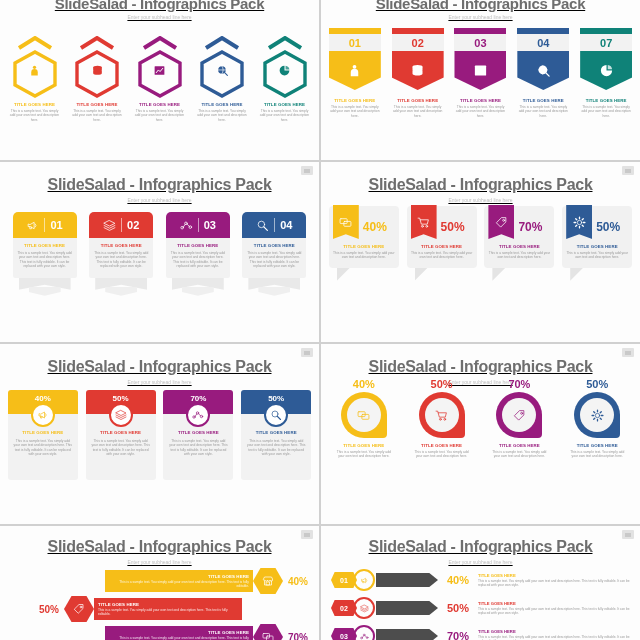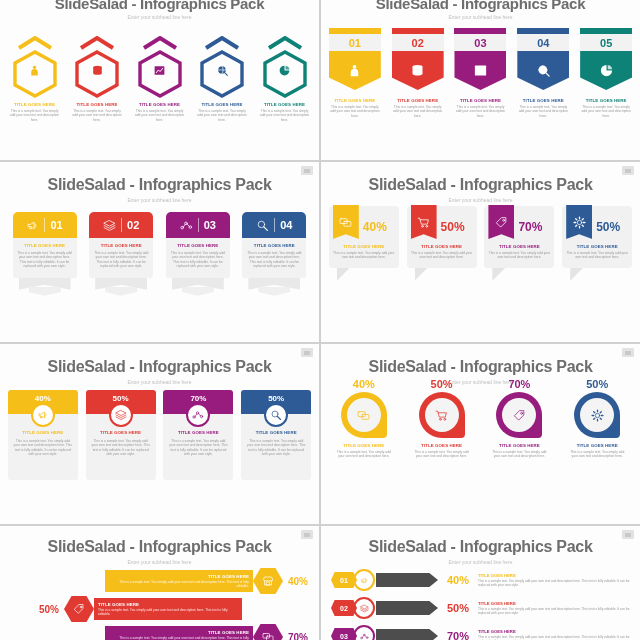--- a/index.html
+++ b/index.html
@@ -13,20 +13,21 @@
     display:grid;
     grid-template-columns:1fr 1fr;
     grid-template-rows:160px 180px 180px 120px;
     gap:2px;
     background:#d0d0d0;
   }
   .slide {
     background:#fdfdfd;
     position:relative;
     overflow:hidden;
+    text-decoration:underline;
   }
 
   
   .s-title {
     text-align:center;
     color:#6e6e6e;
     font-weight:bold;
     letter-spacing:-0.3px;
     white-space:nowrap;
   }
@@ -333,21 +334,21 @@
                 <path d="M16 16l5 5" stroke="#ffffff" stroke-width="2"></path>
               </svg>
       </div>
           </div>
           <div class="ttl" style="color:#2E5B96">TITLE GOES HERE</div>
           <div class="desc">This is a sample text. You simply add your own text and description here.</div>
         </div>
         <div class="pincol">
           <div class="pin">
       <div class="cap" style="background:#0F8278"></div>
-      <div class="num" style="color:#0F8278">05</div>
+      <div class="num" style="color:#0F8278">07</div>
       <div class="body" style="background:#0F8278">
         <svg viewBox="0 0 24 24" width="15" height="15" fill="#ffffff" stroke="#ffffff" stroke-width="0" stroke-linejoin="round" stroke-linecap="round">
                 <path d="M12 12V3a9 9 0 1 0 9 9z"></path>
                 <path d="M14 3a8 8 0 0 1 7 7h-7z" opacity=".75"></path>
               </svg>
       </div>
           </div>
           <div class="ttl" style="color:#0F8278">TITLE GOES HERE</div>
           <div class="desc">This is a sample text. You simply add your own text and description here.</div>
         </div>

